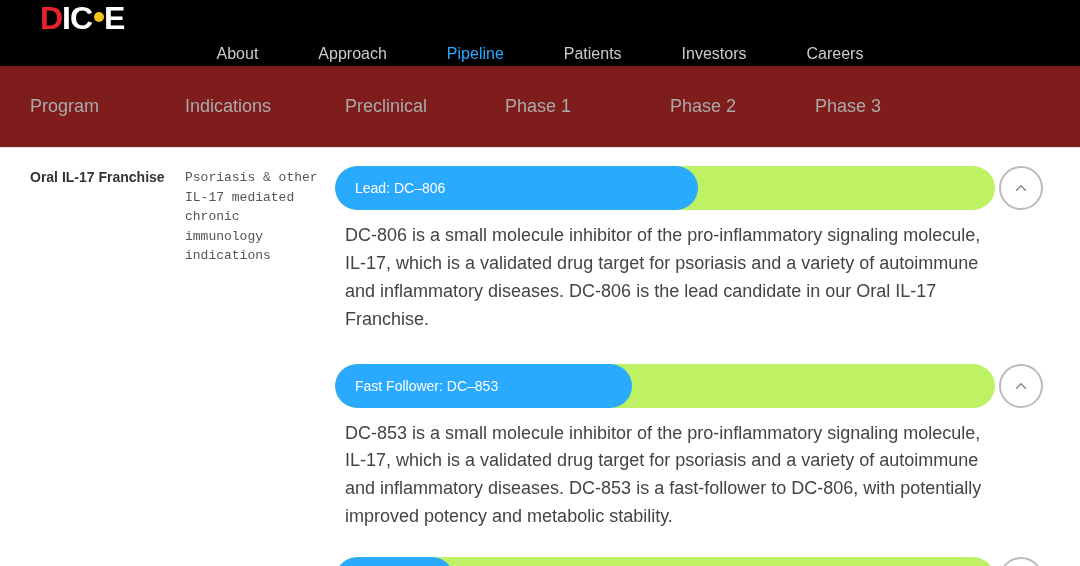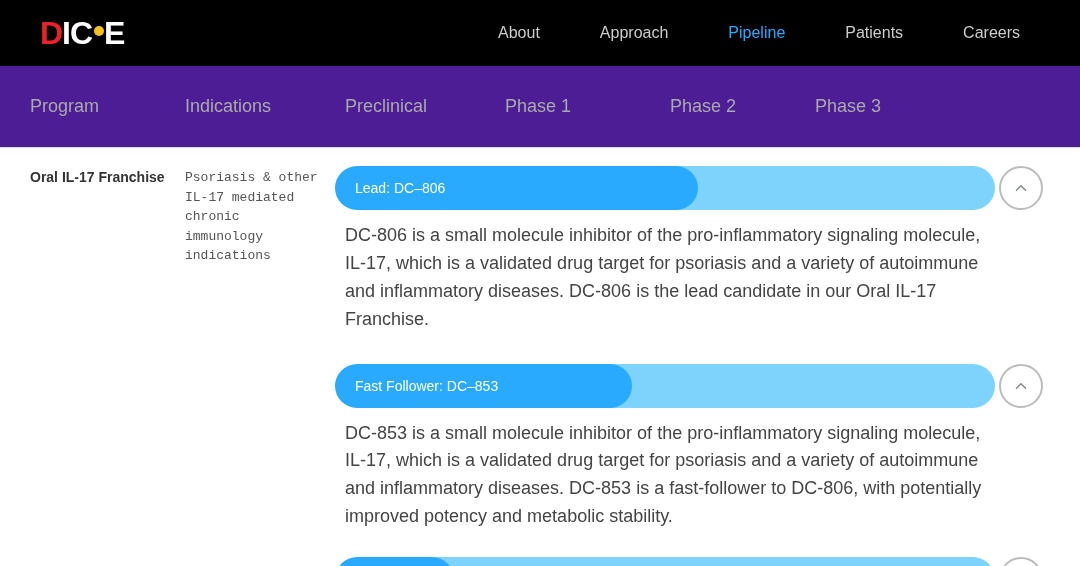--- a/index.html
+++ b/index.html
@@ -12,20 +12,21 @@
     }
 
     
     header {
       background: #000;
       height: 66px;
       display: flex;
       align-items: center;
       padding: 0 40px;
       gap: 0;
+      flex-direction: column;
     }
     .logo {
       display: flex;
       align-items: center;
       margin-right: auto;
     }
     .logo-text {
       font-size: 32px;
       font-weight: 900;
       letter-spacing: -1px;
@@ -64,21 +65,21 @@
     .nav-item.active {
       color: #29aaff;
     }
 
     
     .pipeline-header {
       display: grid;
       grid-template-columns: 155px 160px 160px 165px 145px 145px 145px;
       padding: 0 20px;
       border-bottom: 1px solid #ddd;
-      background: #4c1d95;
+      background: #7f1d1d;
     }
     .col-header {
       padding: 30px 10px;
       font-size: 18px;
       color: #aaa;
       font-weight: 400;
       text-align: left;
     }
 
     
@@ -107,21 +108,21 @@
       gap: 4px;
     }
 
     .bar-container {
       position: relative;
       display: flex;
       align-items: center;
     }
 
     .bar-track {
-      background: #7dd3fc;
+      background: #bef264;
       border-radius: 25px;
       height: 44px;
       width: 660px;
       position: relative;
       overflow: hidden;
     }
 
     .bar-fill {
       background: #29aaff;
       height: 100%;
@@ -183,20 +184,21 @@
   <div class="logo">
     <span class="logo-text">
       <span class="logo-d">D</span><span class="logo-i">I</span><span class="logo-c">C</span><span class="logo-dot"></span><span class="logo-e">E</span>
     </span>
   </div>
   <nav>
     <a class="nav-item">About</a>
     <a class="nav-item">Approach</a>
     <a class="nav-item active">Pipeline</a>
     <a class="nav-item">Patients</a>
+    <a class="nav-item">Investors</a>
     <a class="nav-item">Careers</a>
   </nav>
 </header>
 
 <div class="pipeline-header">
   <div class="col-header">Program</div>
   <div class="col-header">Indications</div>
   <div class="col-header">Preclinical</div>
   <div class="col-header">Phase 1</div>
   <div class="col-header">Phase 2</div>

